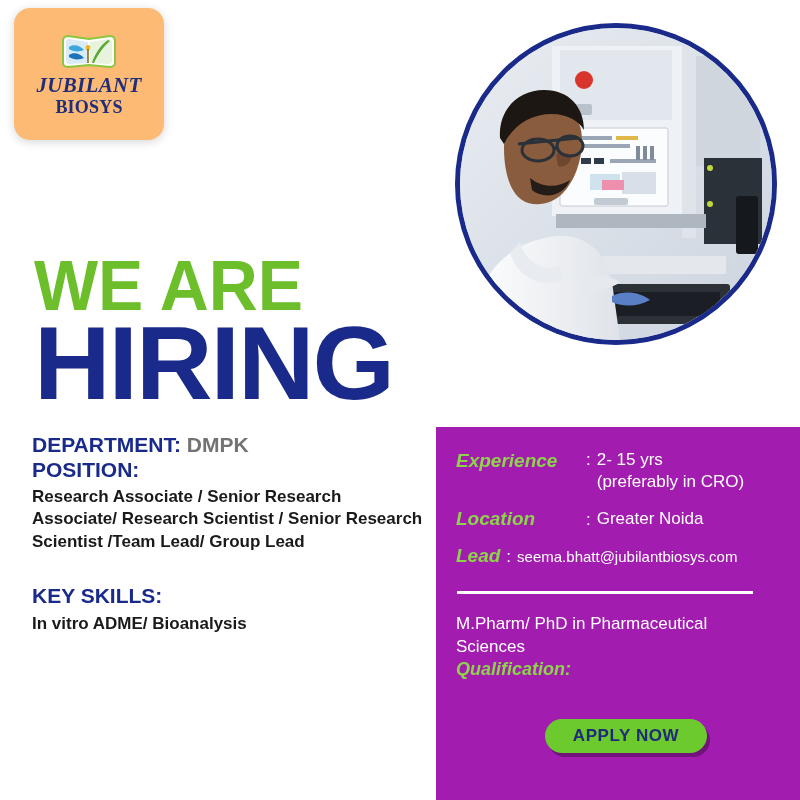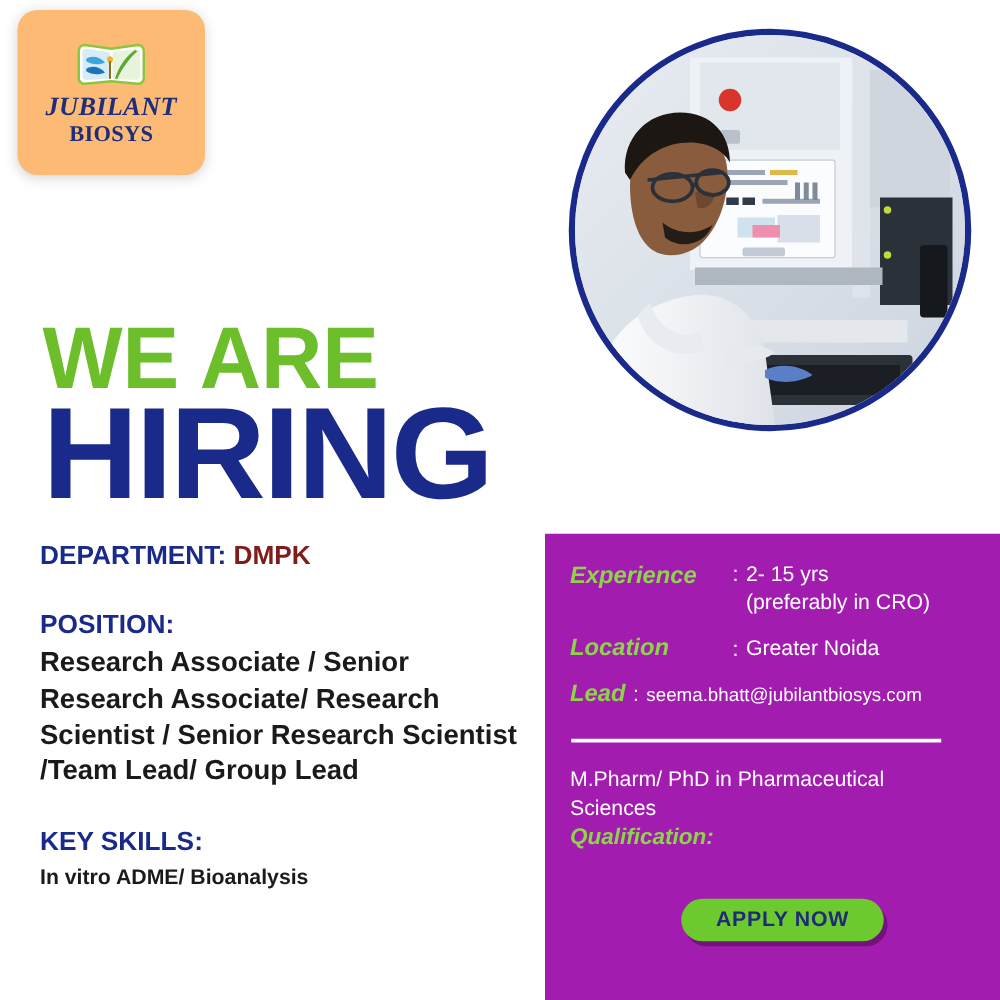--- a/index.html
+++ b/index.html
@@ -119,25 +119,25 @@
     width: 392px;
   }
   .block-heading {
     font-size: 21px;
     font-weight: bold;
     color: #1a2a8a;
     margin: 0;
     line-height: 1.2;
   }
   .block-heading .value-black {
-    color: #7f1d1d;
-  }
-  #position-heading { margin-top: 30px; }
+    color: #737373;
+  }
+  #position-heading { }
   #position-list {
-    font-size: 22px;
+    font-size: 17px;
     font-weight: bold;
     color: #1a1a1a;
     line-height: 1.30;
     margin: 4px 0 0 0;
   }
   #key-skills-heading { margin-top: 30px; }
   #key-skills-value {
     font-size: 17px;
     font-weight: bold;
     color: #1a1a1a;

